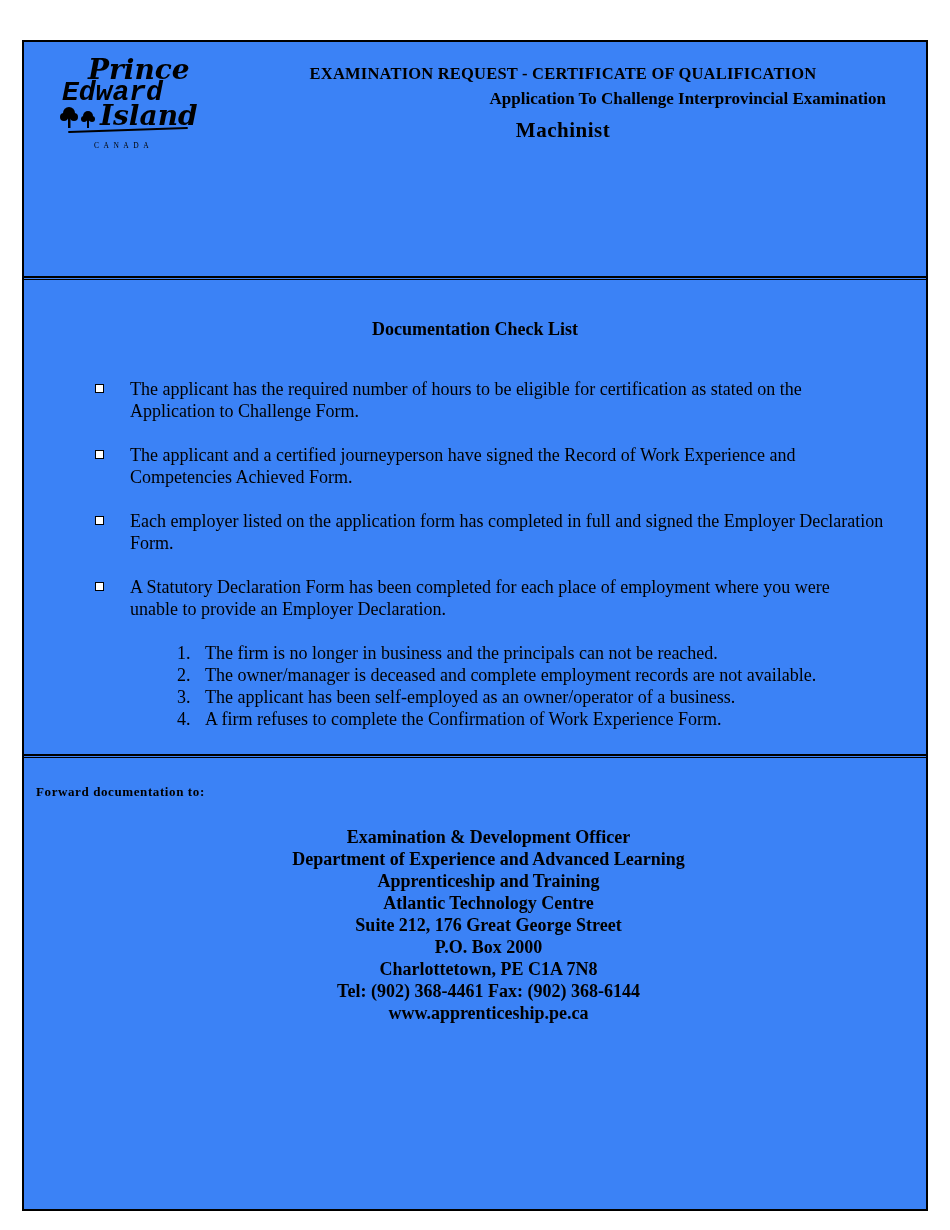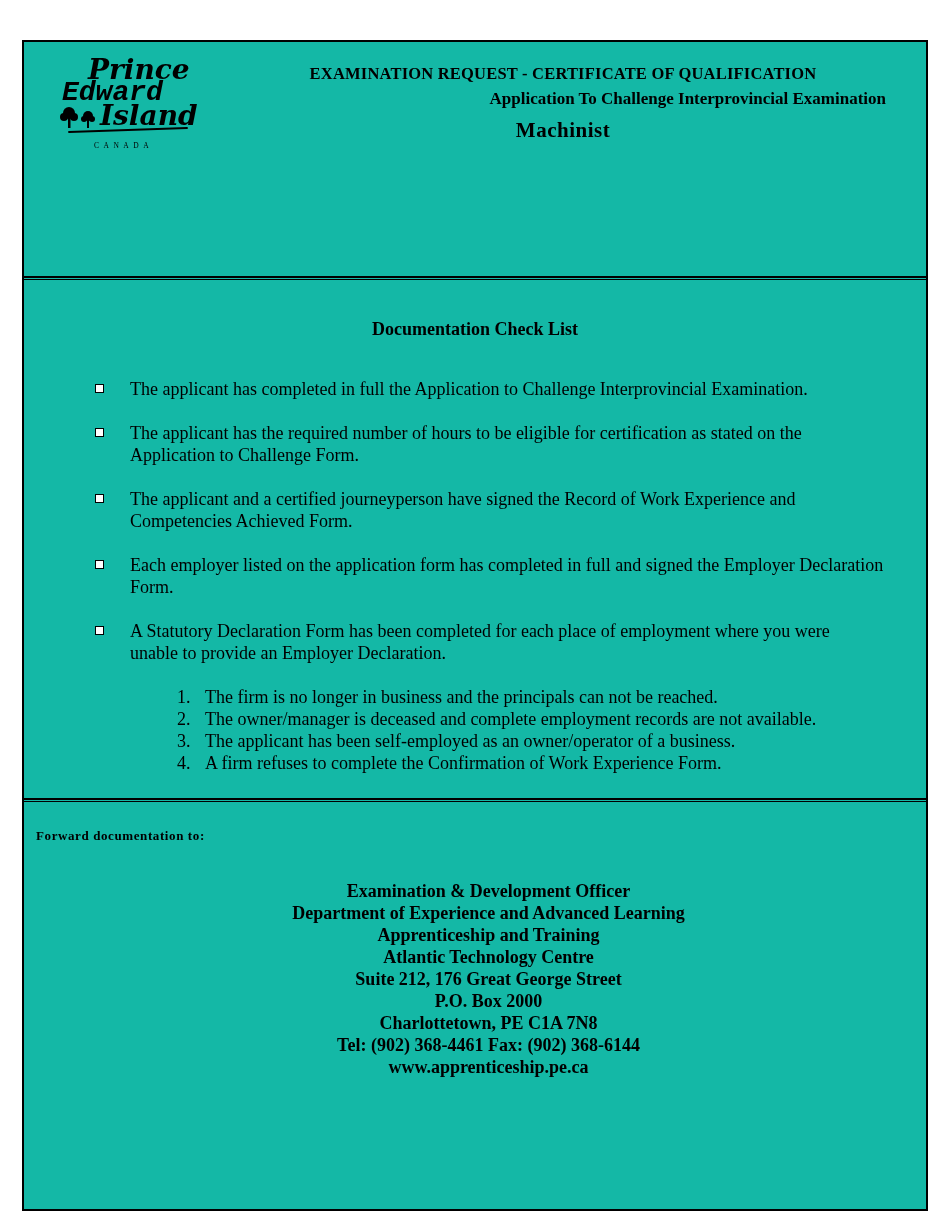--- a/index.html
+++ b/index.html
@@ -11,21 +11,21 @@
     font-family: "Liberation Serif", serif;
     color: #000;
   }
   .page-border {
     position: absolute;
     top: 40px;
     left: 22px;
     width: 906px;
     height: 1171px;
     border: 2px solid #000;
-    background: #14b8a6;
+    background: #3b82f6;
     overflow: hidden;
   }
 
   
   .header { display: flex; height: 234px; padding: 14px 40px 0 36px; }
   .logo-col { width: 180px; flex: none; }
   .title-col { flex: 1; text-align: center; padding-top: 8px; }
   .doc-title    { font-size: 16.5px; font-weight: bold; letter-spacing: 0.2px; }
   .doc-subtitle { font-size: 17px;   font-weight: bold; margin-top: 5px; text-align: right; }
   .doc-trade    { font-size: 21px;   font-weight: bold; margin-top: 9px; letter-spacing: 0.5px; }
@@ -70,21 +70,21 @@
 
   .note { margin: 0 10px 0 146px; font-size: 18px; line-height: 22px; white-space: pre-line; }
   .note .bold { font-weight: bold; }
 
   .circ-list { margin-top: 22px; padding-left: 153px; font-size: 18px; line-height: 22px; }
   .circ-item { display: flex; }
   .circ-num { width: 28px; flex: none; }
 
   
   .forward-label { margin: 26px 0 0 12px; font-size: 13px; font-weight: bold; letter-spacing: 0.6px; }
-  .address { margin-top: 36px; text-align: center; font-weight: bold; font-size: 18px; line-height: 22px; padding-left: 27px; }
+  .address { margin-top: 26px; text-align: center; font-weight: bold; font-size: 18px; line-height: 22px; padding-left: 27px; }
 </style>
 </head>
 <body>
 
 <div class="page-border">
 
   <div class="header">
     <div class="logo-col">
       <div class="logo">
         <div class="logo-line logo-prince">Prince</div>
@@ -111,24 +111,20 @@
       <div class="doc-subtitle">Application To Challenge Interprovincial Examination</div>
       <div class="doc-trade">Machinist</div>
     </div>
   </div>
 
   <div class="double-rule"></div>
 
   <div class="checklist-title">Documentation Check List</div>
 
   <div class="checklist">
-    <div class="check-item">
-      <span class="checkbox"></span>
-      <span class="check-text">The applicant has completed in full the Application to Challenge Interprovincial Examination.</span>
-    </div>
     <div class="check-item">
       <span class="checkbox"></span>
       <span class="check-text">The applicant has the required number of hours to be eligible for certification as stated on the
 Application to Challenge Form.</span>
     </div>
     <div class="check-item">
       <span class="checkbox"></span>
       <span class="check-text">The applicant and a certified journeyperson have signed the Record of Work Experience and
 Competencies Achieved Form.</span>
     </div>

